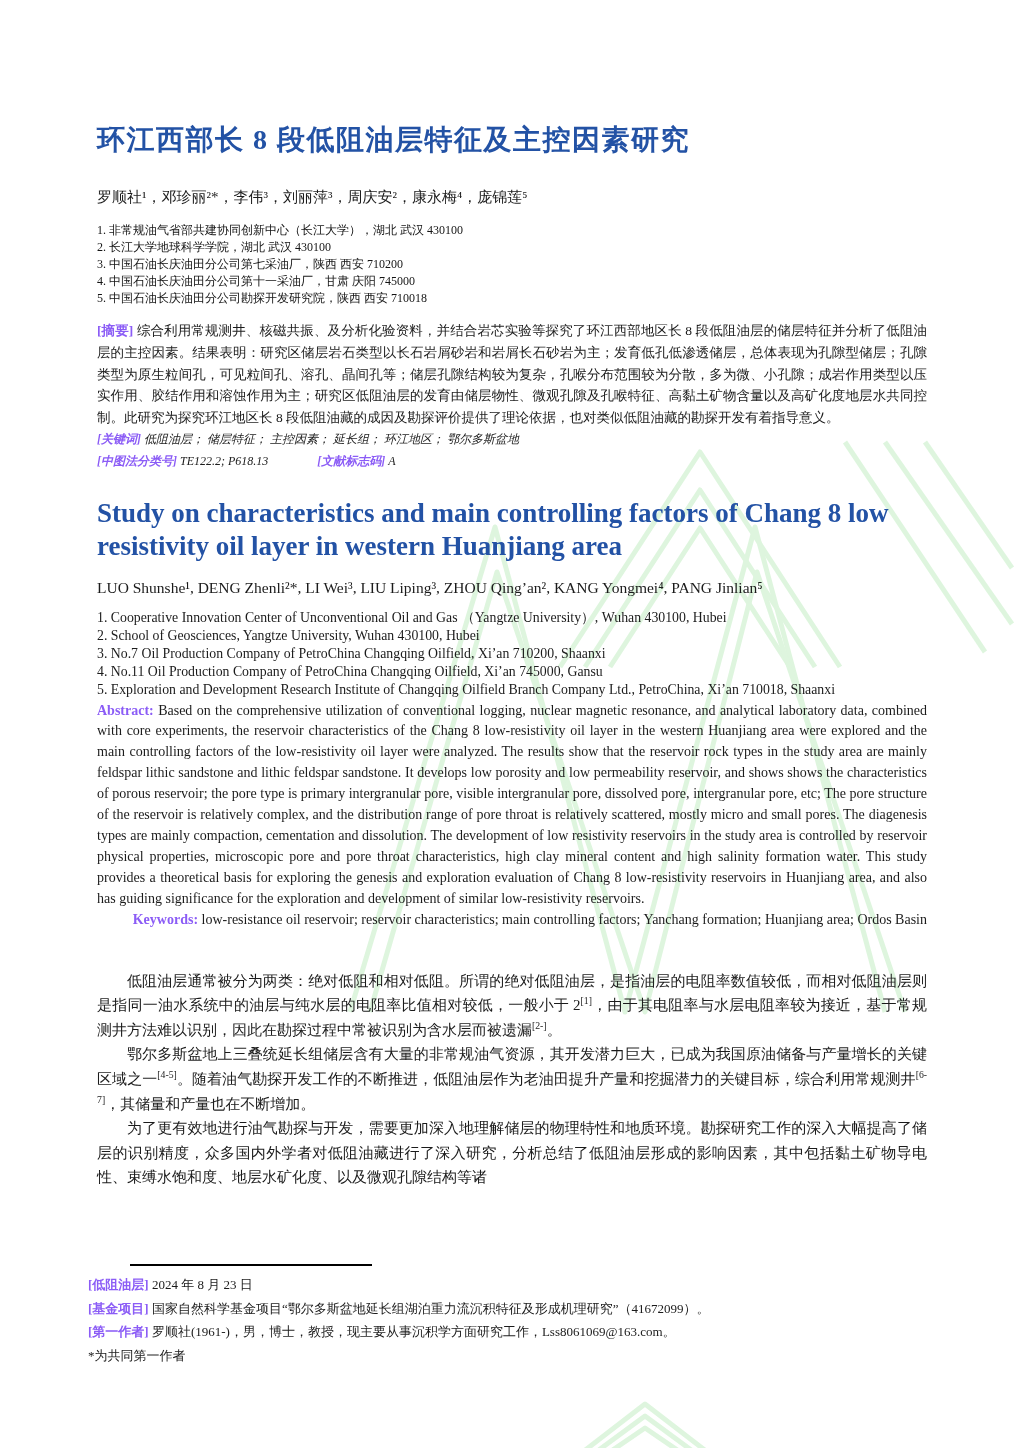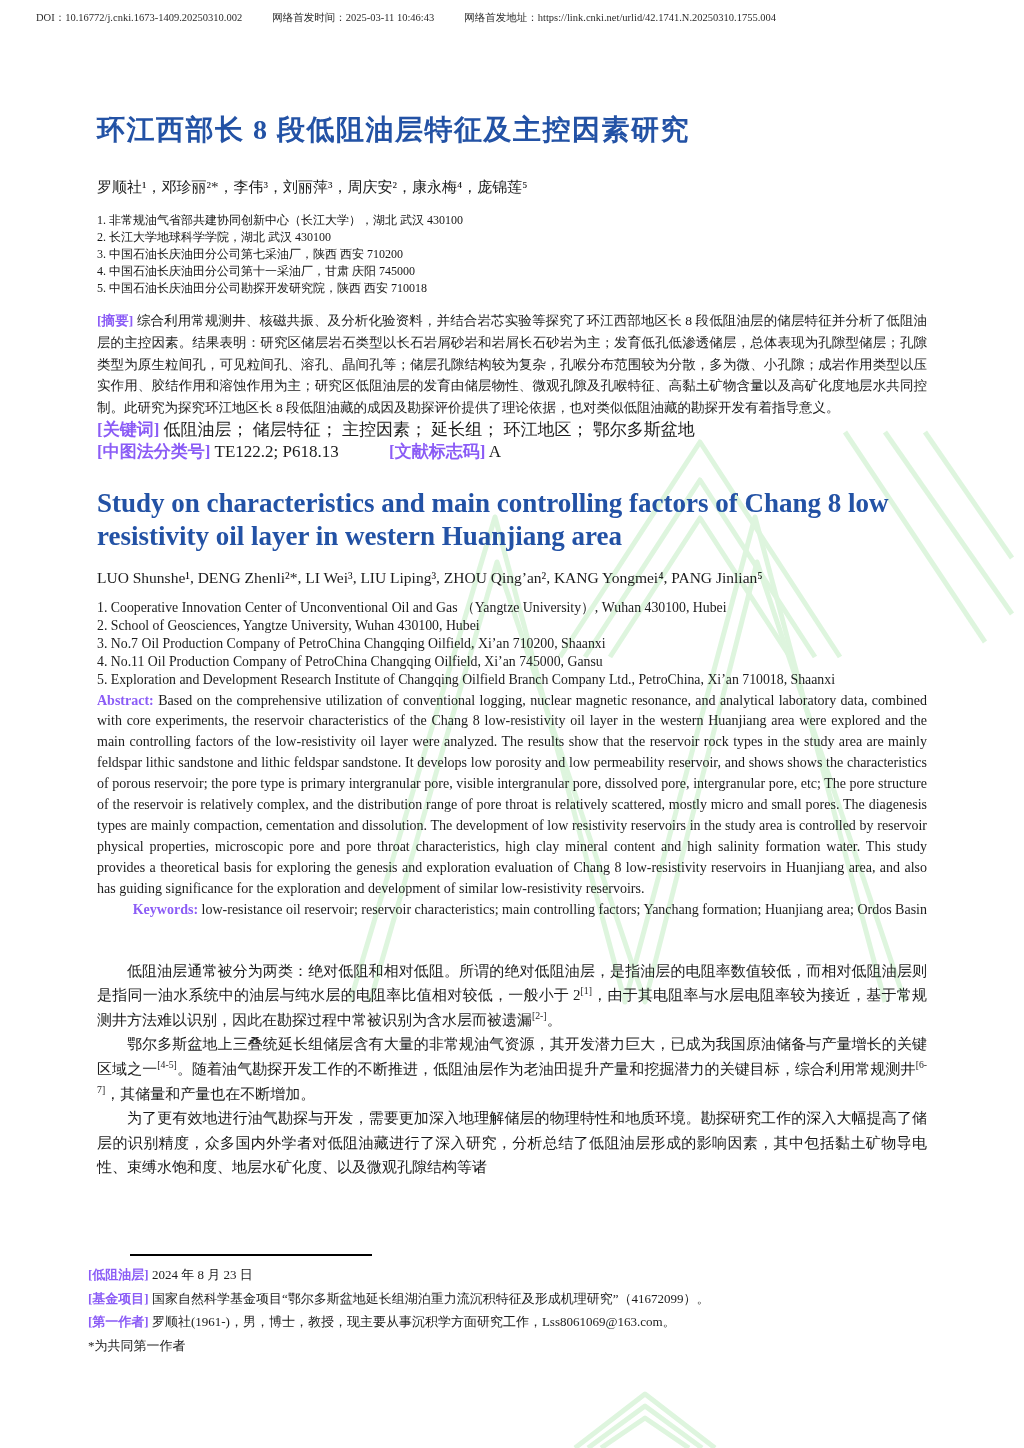--- a/index.html
+++ b/index.html
@@ -6,28 +6,28 @@
   body{width:1024px;height:1448px;overflow:hidden;
        font-family:"Liberation Serif","DejaVu Serif",serif;color:#1b1b1b;}
   .page{position:relative;width:1024px;height:1448px;background:#fff;}
 
   .watermark{position:absolute;top:0;left:0;z-index:0;pointer-events:none;}
 
   .meta{position:absolute;top:9px;left:36px;z-index:2;font-size:10.5px;
         color:#2b2b2b;white-space:nowrap;}
   .meta span{margin-right:30px;}
 
-  .content{position:relative;z-index:1;margin:2px 97px;padding-top:108px;}
+  .content{position:relative;z-index:1;margin:12px 97px;padding-top:108px;}
 
   .cn-title{margin:0;font-size:28px;line-height:40px;font-weight:bold;
             color:#2352a5;letter-spacing:1.5px;}
   .cn-authors{margin-top:28px;font-size:15px;}
   .cn-affils{margin-top:15px;font-size:12px;line-height:17px;color:#141414;}
   .cn-abstract{margin-top:13px;font-size:13.5px;line-height:21.8px;text-align:justify;}
-  .cn-keywords,.cn-clc{font-size:17px;line-height:21.8px;}
+  .cn-keywords,.cn-clc{font-size:12px;line-height:21.8px;font-style:italic;}
   .cn-clc .gap{margin-left:46px;}
 
   .red{color:#8b5cf6;font-weight:bold;}
 
   .en-title{margin:24px 0 0;font-size:27px;line-height:33px;font-weight:bold;color:#2352a5;}
   .en-authors{margin-top:16px;font-size:15.5px;}
   .en-affils{margin-top:12px;font-size:13.8px;line-height:18px;}
   .en-abstract{margin:2px 0 0;font-size:14px;line-height:20.9px;text-align:justify;}
   .en-keywords{margin:0;font-size:14px;line-height:20.9px;text-align:right;}
 
@@ -51,23 +51,20 @@
     <path d="M845 430 L985 640"></path>
     <path d="M885 430 L1012 612"></path>
     <path d="M925 430 L1012 556"></path>
     <path d="M350 1000 L495 515 L625 1000 L755 515 L885 1000"></path>
     <path d="M370 1000 L497 560 L645 1000 L757 560 L905 1000"></path>
     <path d="M575 1446 L645 1392 L715 1446"></path>
     <path d="M588 1446 L645 1404 L702 1446"></path>
     <path d="M601 1446 L645 1416 L689 1446"></path>
   </svg>
 
-  <header class="meta">
-    <span>DOI：10.16772/j.cnki.1673-1409.20250310.002</span><span>网络首发时间：2025-03-11 10:46:43</span><span>网络首发地址：https://link.cnki.net/urlid/42.1741.N.20250310.1755.004</span>
-  </header>
 
   <main class="content">
 
     <h1 class="cn-title">环江西部长 8 段低阻油层特征及主控因素研究</h1>
 
     <div class="cn-authors">罗顺社¹，邓珍丽²*，李伟³，刘丽萍³，周庆安²，康永梅⁴，庞锦莲⁵</div>
 
     <div class="cn-affils">
       <div>1. 非常规油气省部共建协同创新中心（长江大学），湖北 武汉 430100</div>
       <div>2. 长江大学地球科学学院，湖北 武汉 430100</div>

